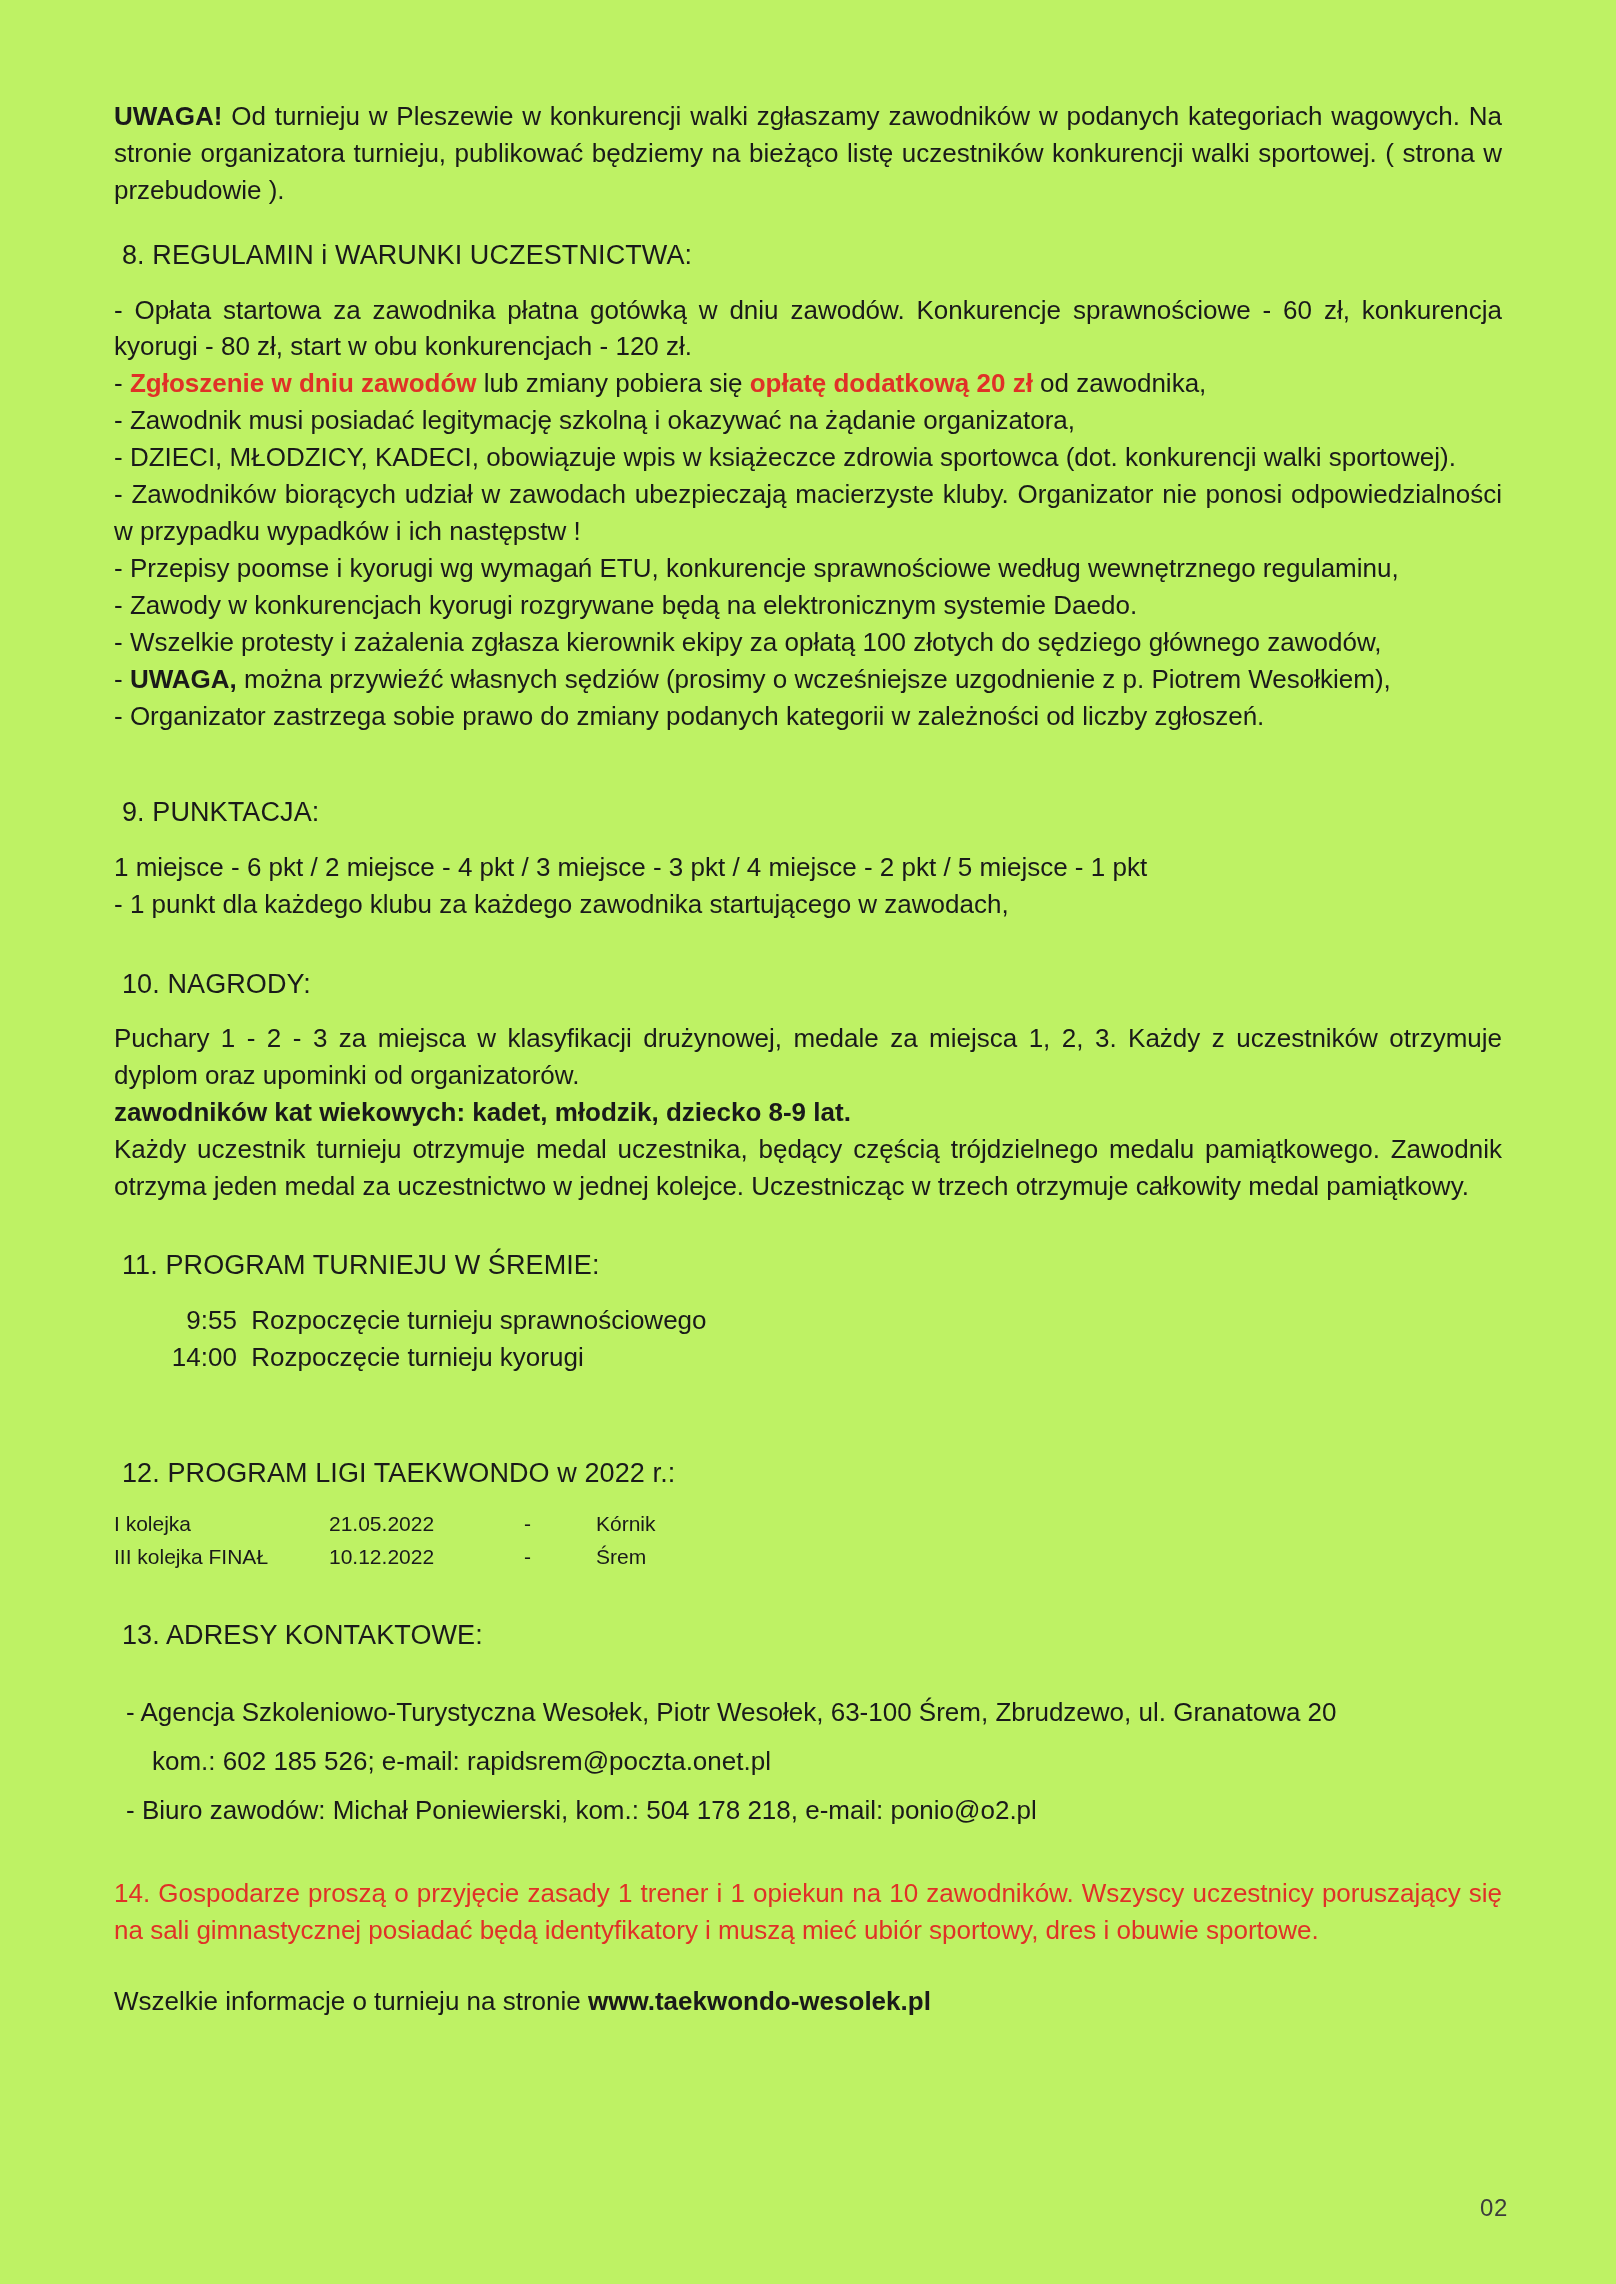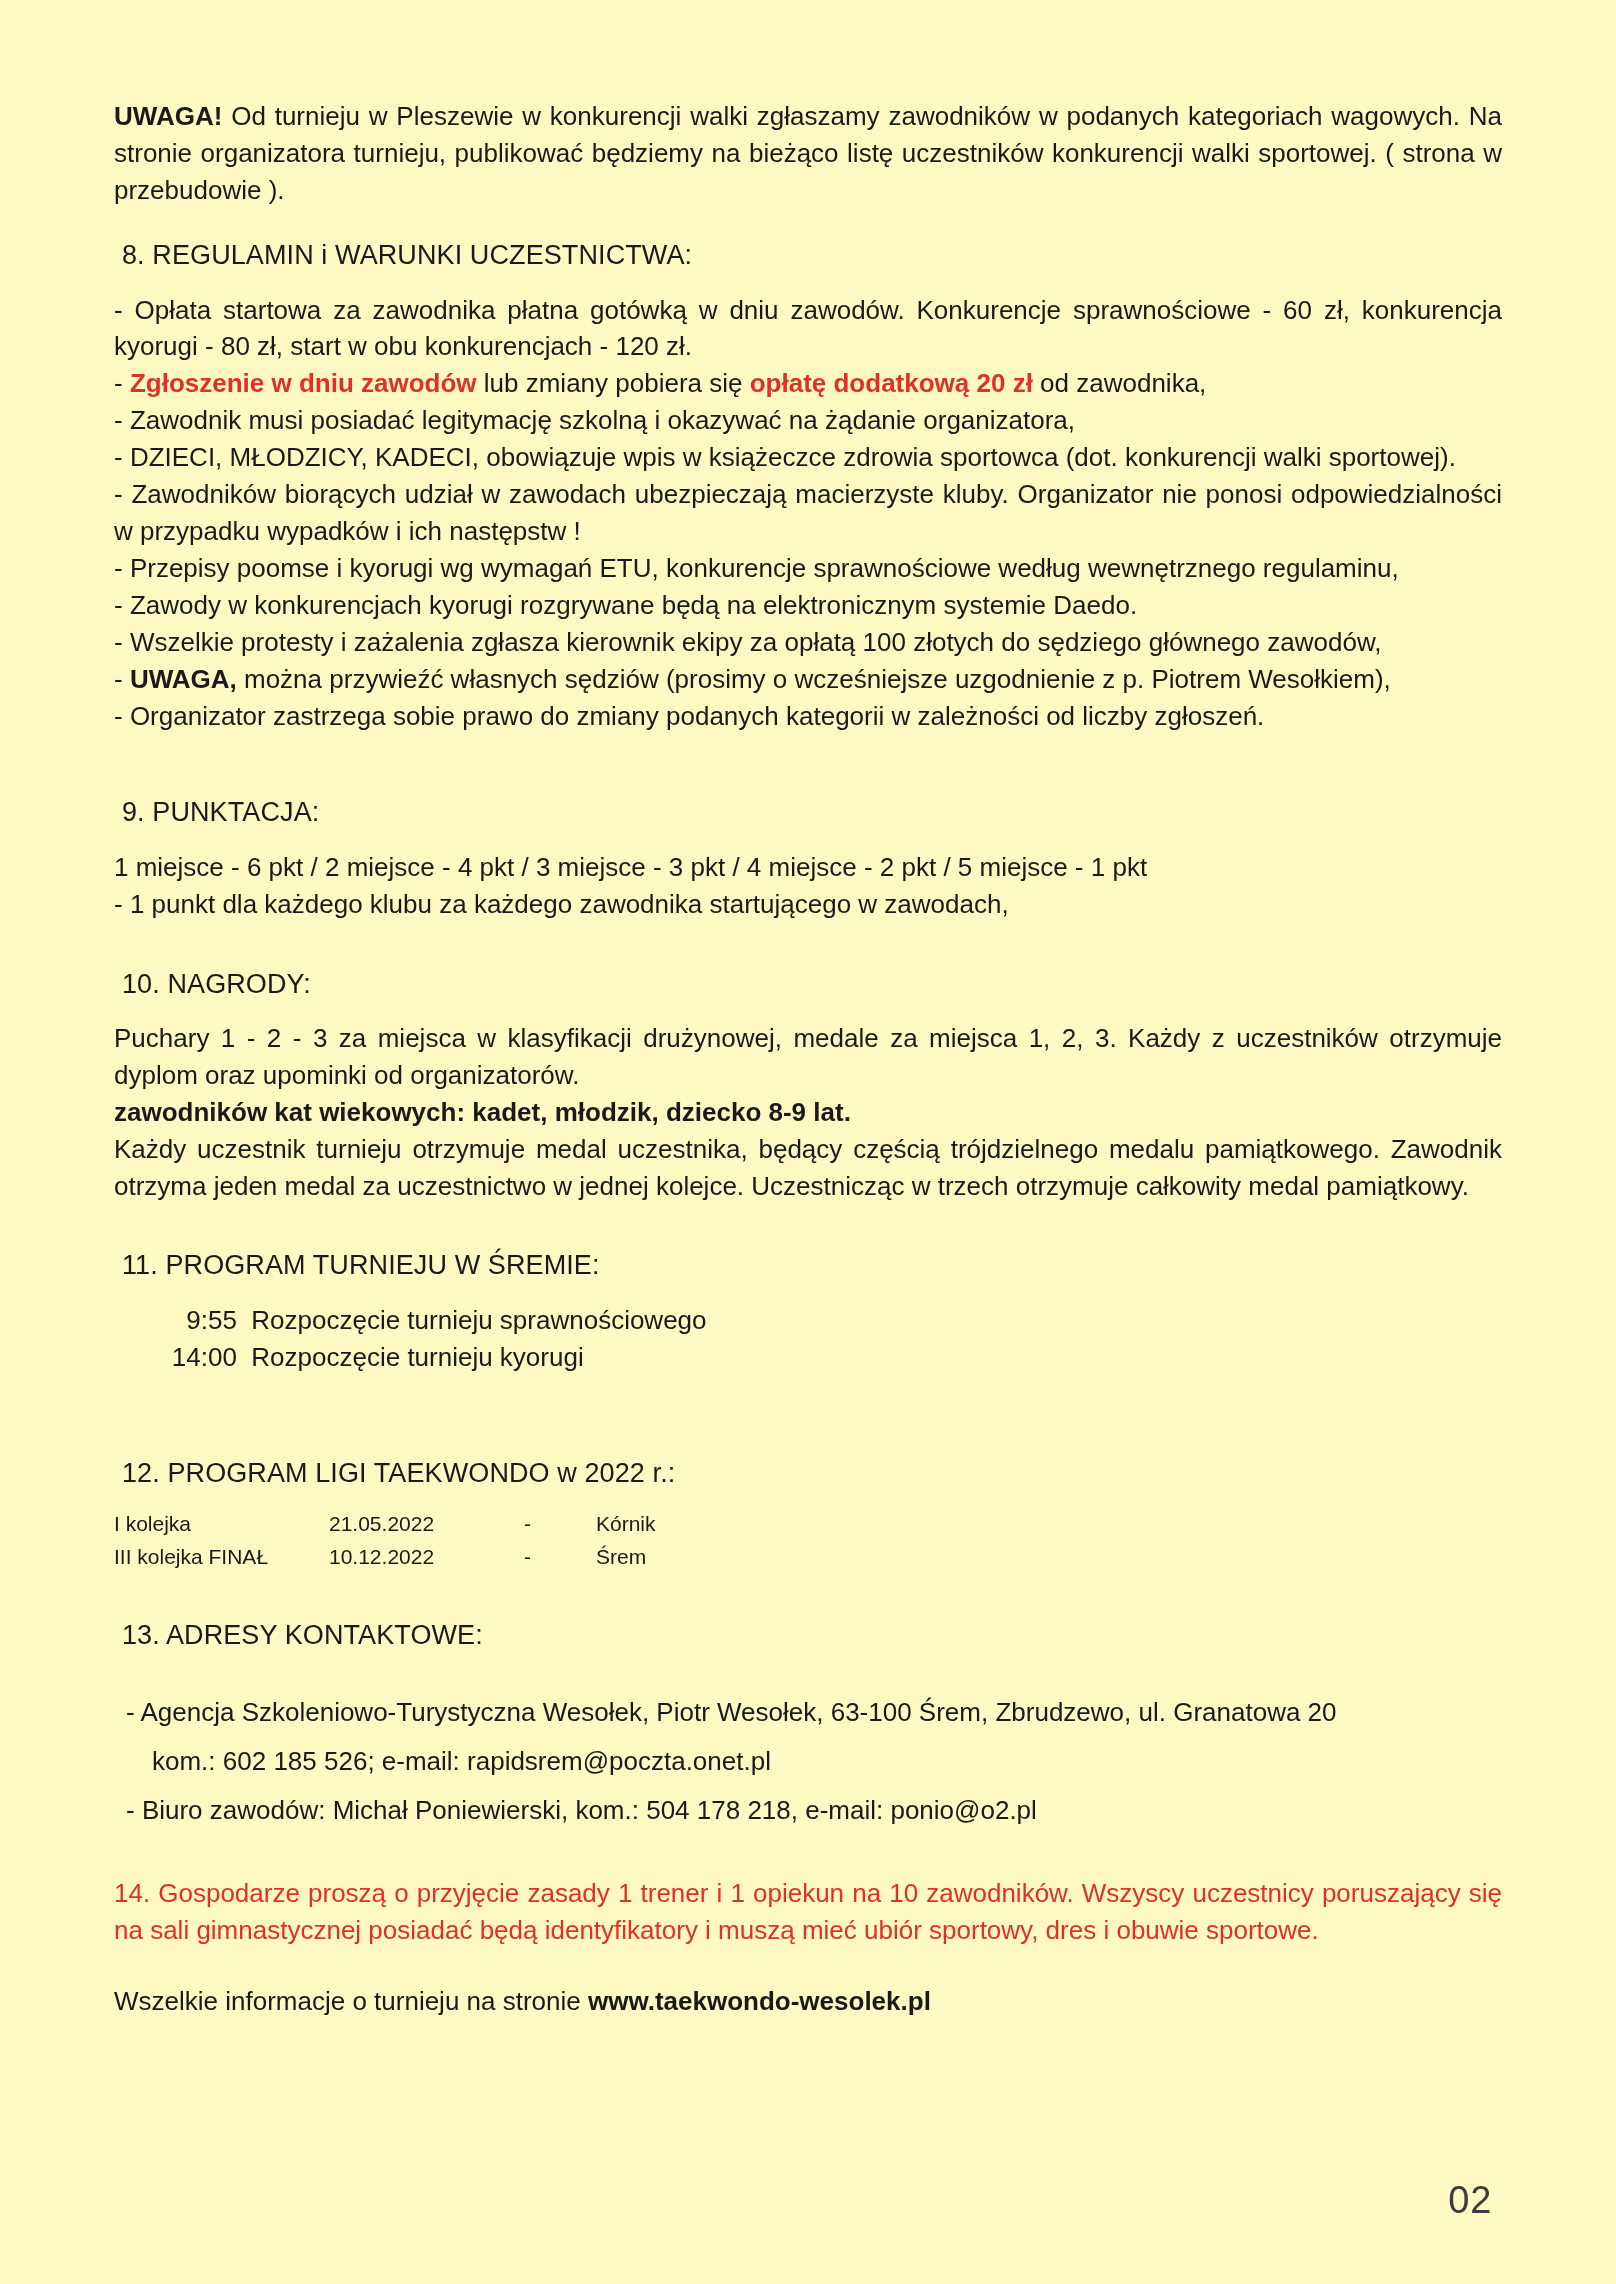--- a/index.html
+++ b/index.html
@@ -10,21 +10,21 @@
   body {
     font-family: "Liberation Sans", sans-serif;
     color: #1a1a1a;
   }
   .page {
     width: 1616px;
     height: 2284px;
     box-sizing: border-box;
     padding: 98px 114px 52px 114px;
     position: relative;
-    background: #fef9c3;
+    background: #bef264;
   }
   .doc {
     font-size: 26px;
     line-height: 1.42;
   }
   p {
     margin: 0;
   }
   .just {
     text-align: justify;
@@ -69,23 +69,23 @@
 
   .contact-line {
     margin: 12px;
   }
   .contact-indent {
     padding-left: 26px;
   }
 
   .pagenum {
     position: absolute;
-    right: 124px;
+    right: 108px;
     bottom: 62px;
-    font-size: 38px;
+    font-size: 24px;
     color: #3c3c3c;
     letter-spacing: 0.7px;
   }
 </style>
 </head>
 <body>
 
 <div class="page">
   <div class="doc">
 

